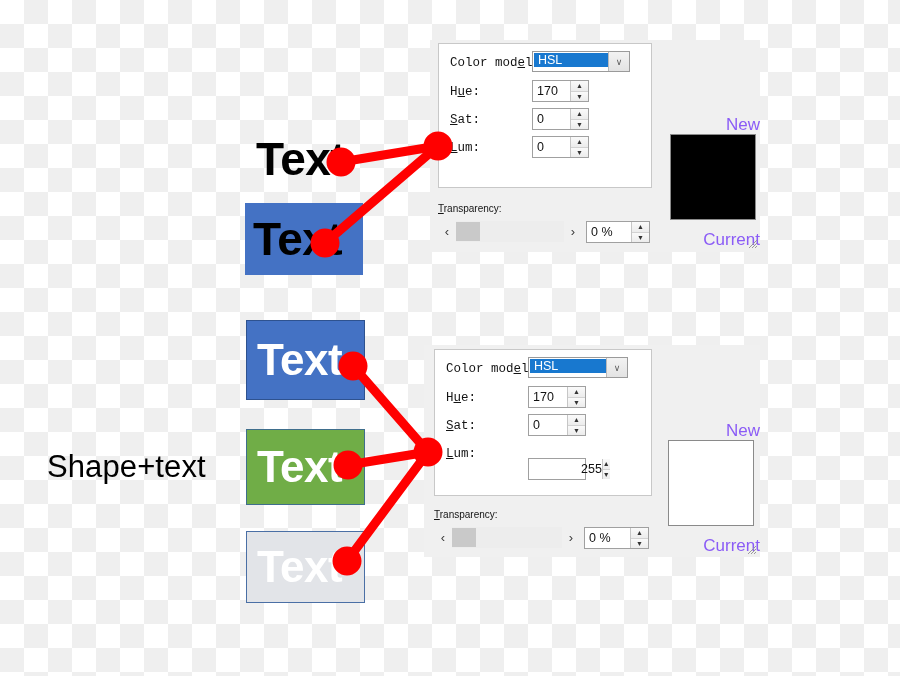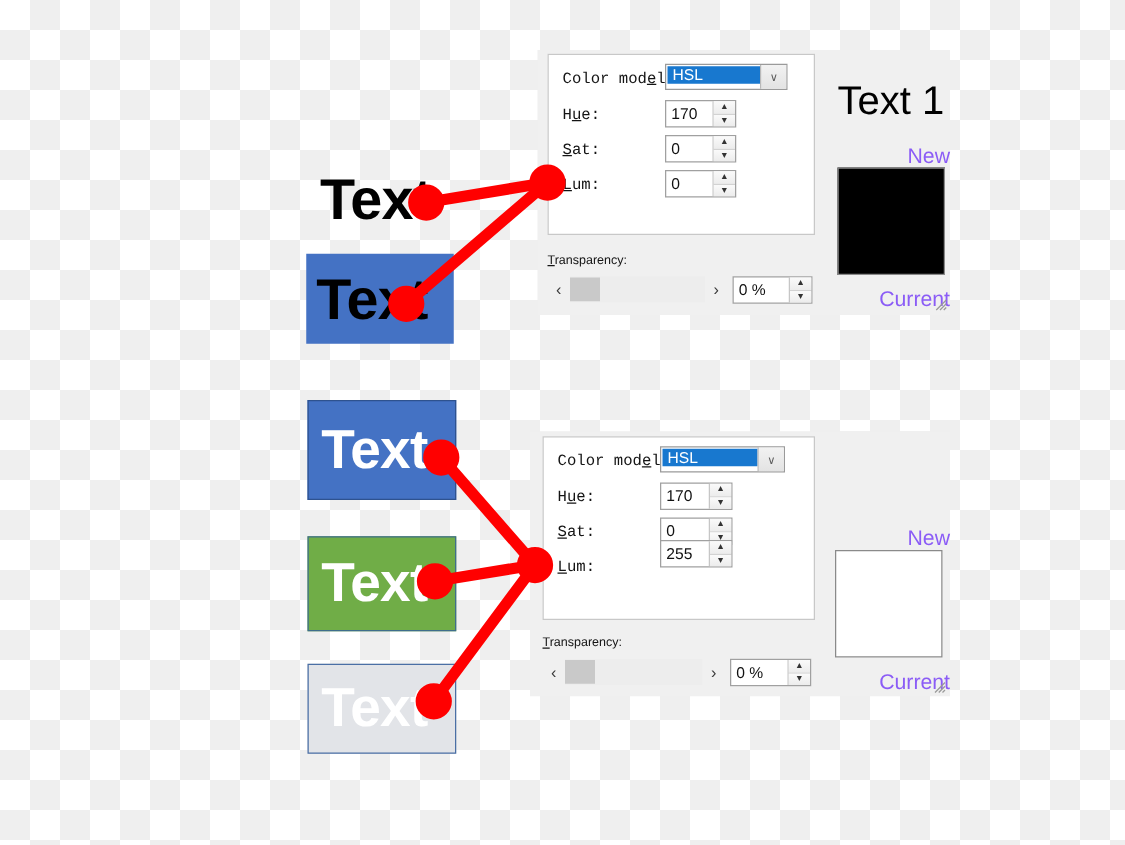--- a/index.html
+++ b/index.html
@@ -199,20 +199,21 @@
     position:absolute;
     width:11px;height:11px;
   }
 </style>
 </head>
 <body>
 
 <div id="stage">
 
 
+  <div class="section-label" id="label-shapetext">Shape+text</div>
 
   <div class="sample" id="sample-text-plain">
     <span class="t">Text</span>
   </div>
 
   <div class="sample" id="sample-text-blue">
     <span class="t">Text</span>
   </div>
 
   <div class="sample" id="sample-shape-blue">
@@ -282,21 +283,20 @@
     </div>
     <div class="spin" style="left:156px;top:181px;width:64px;">
       <div class="val">0 %</div>
       <div class="btns">
         <div>▲</div>
         <div>▼</div>
       </div>
     </div>
 
     <div class="preview-pane" style="left:228px;top:0px;width:102px;height:208px;"></div>
-    <div class="preview-title" style="left:240px;top:22px;">Text 1</div>
     <div class="preview-cap" style="left:228px;top:75px;width:102px;">New</div>
     <div class="swatch" style="left:240px;top:94px;width:86px;height:86px;background:#000000;"></div>
     <div class="preview-cap" style="left:228px;top:190px;width:102px;">Current</div>
     <svg class="grip" style="left:317px;top:198px;" viewBox="0 0 11 11">
       <path d="M10,2 L2,10 M10,5 L5,10 M10,8 L8,10" stroke="#9a9a9a" stroke-width="1" fill="none"></path>
     </svg>
   </div>
 
   <div class="dlg" id="dlg-bottom" style="left:424px;top:345px;width:336px;height:212px;">
 
@@ -328,21 +328,21 @@
       <div class="val">0</div>
       <div class="btns">
         <div>▲</div>
         <div>▼</div>
       </div>
     </div>
 
     <div class="row" style="left:22px;top:98px;">
       <span class="rlabel"><u>L</u><span>um:</span></span>
     </div>
-    <div class="spin" style="left:104px;top:87px;width:58px;">
+    <div class="spin" style="left:104px;top:113px;width:58px;padding-left:48px;">
       <div class="val">255</div>
       <div class="btns">
         <div>▲</div>
         <div>▼</div>
       </div>
     </div>
 
     <div class="trans-label" style="left:10px;top:164px;"><u>T</u><span>ransparency:</span></div>
     <div class="slider" style="left:10px;top:182px;width:146px;">
       <div class="ar">‹</div>

